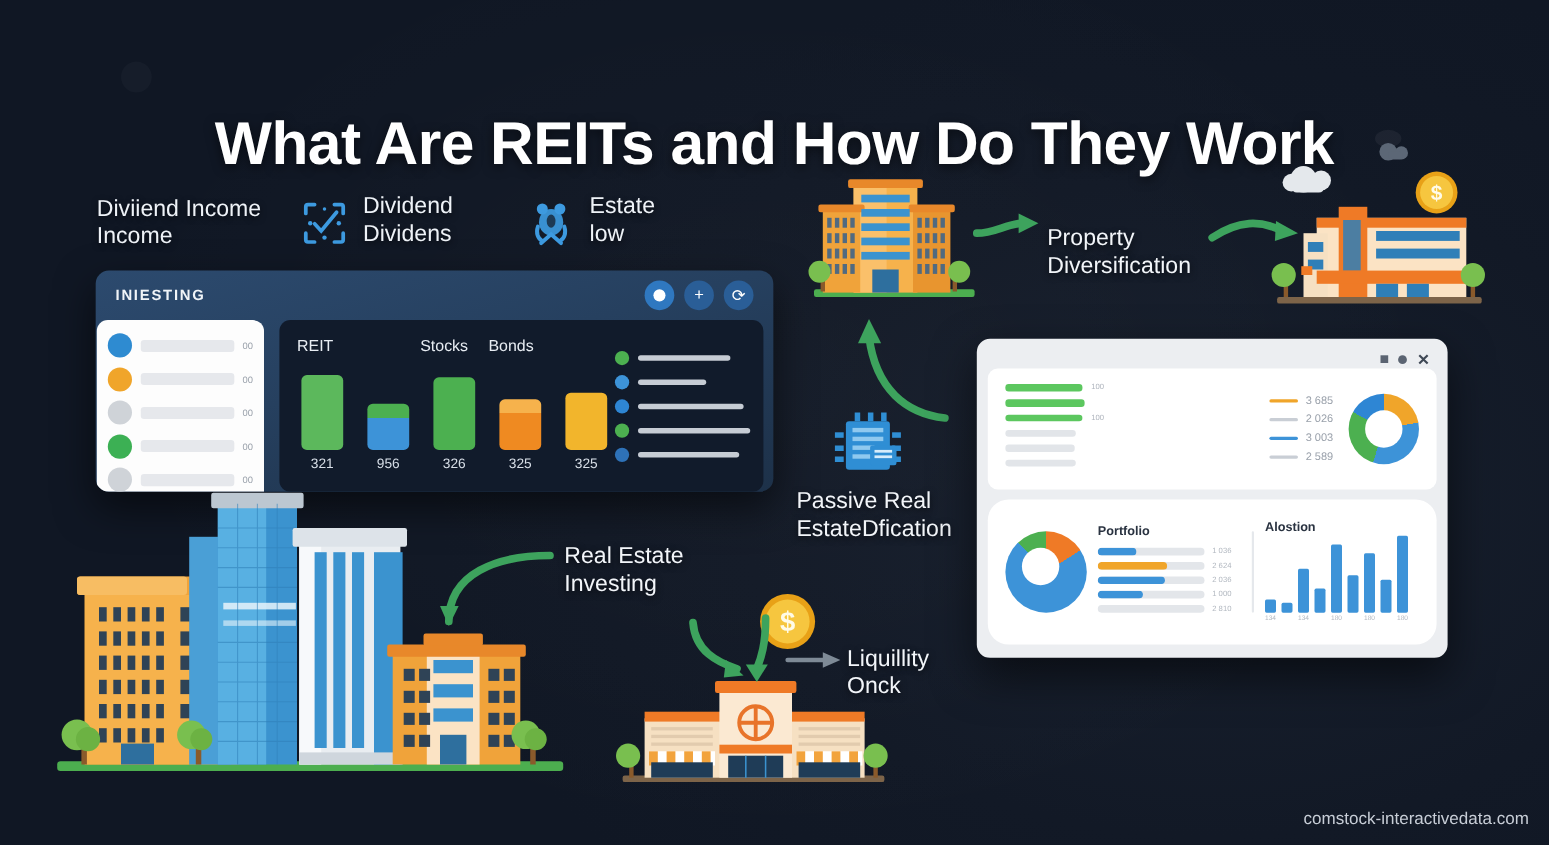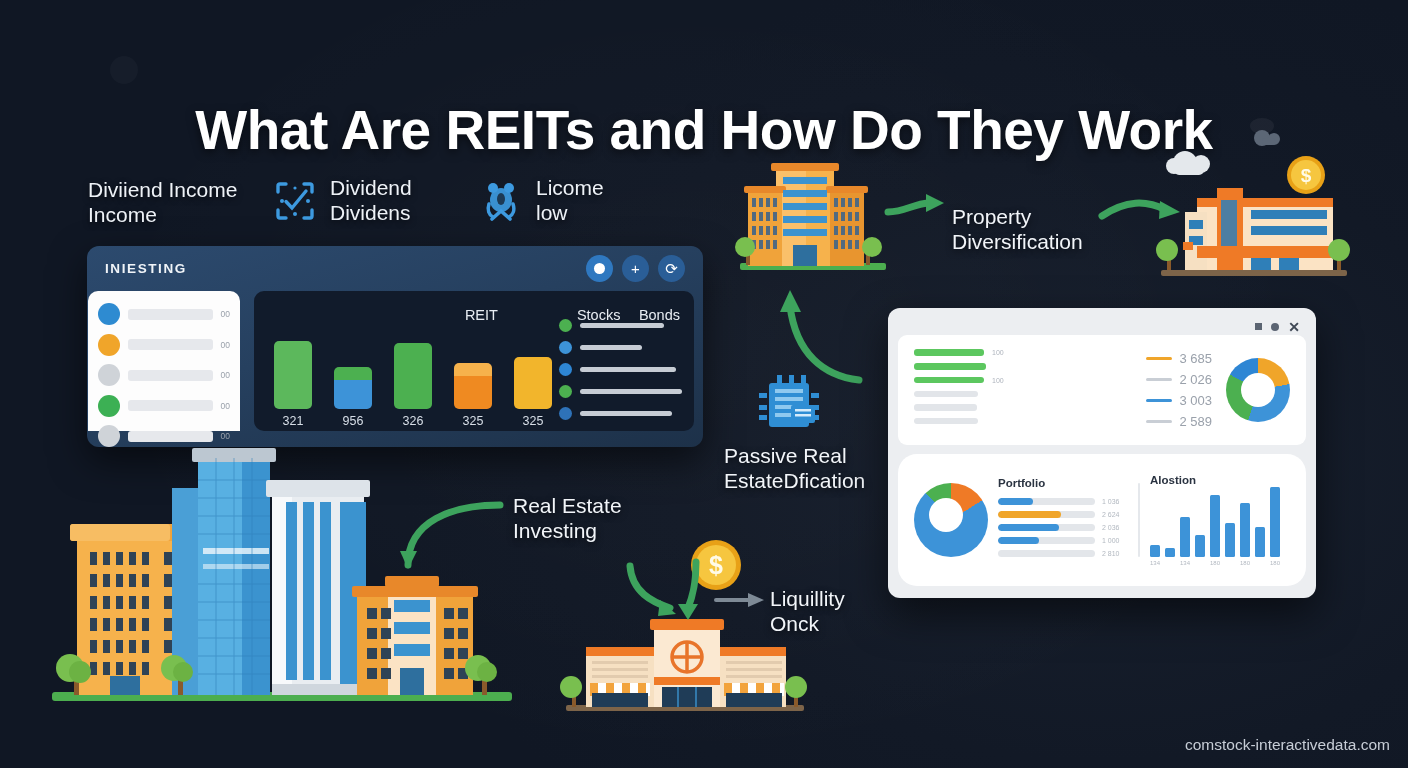--- a/index.html
+++ b/index.html
@@ -17,53 +17,53 @@
 
   
   .title{
     position:absolute;left:0;right:0;top:52px;text-align:center;
     font-size:55px;font-weight:bold;color:#ffffff;letter-spacing:-0.5px;
     text-shadow:0 3px 10px rgba(0,0,0,.55);
     margin-top:46px;
   }
 
   
-  .feat{position:absolute;display:flex;align-items:center;gap:12px;}
+  .feat{position:absolute;display:flex;align-items:flex-end;gap:12px;}
   .feat .txt{color:#eef2f7;font-size:21px;line-height:1.18;text-shadow:0 2px 6px rgba(0,0,0,.6);}
   .feat .ic{width:46px;height:46px;flex:0 0 46px;}
   .dash-real{
     position:absolute;left:87px;top:246px;width:616px;height:201px;
     background:linear-gradient(165deg,#2c4a6e 0%,#26405f 45%,#1d3149 100%);
     border-radius:12px;box-shadow:0 14px 36px rgba(0,0,0,.55);
     overflow:hidden;
   }
   .dash-head{height:45px;display:flex;align-items:center;justify-content:space-between;padding:0 18px;}
   .dash-title{color:#f0f4f8;font-size:13.5px;font-weight:bold;letter-spacing:1.6px;}
   .dash-btns{display:flex;gap:9px;}
   .dbtn{width:27px;height:27px;border-radius:50%;background:#2e72b8;display:flex;align-items:center;justify-content:center;color:#fff;font-size:15px;}
   .dbtn.b1{background:#2f78c0;}
   .dbtn.b2{background:#2a5e97;}
   .dbtn.b3{background:#2a5e97;}
   .dot-w{width:11px;height:11px;border-radius:50%;background:#fff;}
 
-  .dash-body{display:flex;gap:0;padding:0 0 0 0;height:140px;}
+  .dash-body{display:flex;gap:0;padding:0 0 0 0;height:156px;}
   .side-card{
     width:152px;margin-left:1px;background:#fdfdfd;border-radius:10px 10px 0 0;
     padding:12px 10px 0 10px;
   }
   .srow{display:flex;align-items:center;gap:8px;margin-bottom:8.5px;}
   .sic{width:22px;height:22px;border-radius:50%;flex:0 0 22px;display:block;}
   .sbar{height:11px;background:#e6e8ec;border-radius:3px;flex:1;}
   .sval{font-size:8.5px;color:#9aa1ab;}
 
   .chart-card{
     flex:1;margin-left:14px;margin-right:9px;background:#111b2b;border-radius:10px;
     padding:16px 14px 0 16px;position:relative;
   }
-  .clabels{display:flex;color:#e8edf3;font-size:14.5px;gap:0;margin-bottom:14px;justify-content:flex-end;}
+  .clabels{display:flex;color:#e8edf3;font-size:14.5px;gap:0;margin-bottom:14px;}
   .clabels span{display:block;}
   .bars{display:flex;align-items:flex-end;gap:22px;height:72px;padding-left:4px;}
   .bcol{width:38px;display:flex;flex-direction:column;justify-content:flex-end;align-items:center;}
   .bar{width:38px;border-radius:5px;}
   .bvals{display:flex;gap:22px;padding-left:4px;margin-top:5px;}
   .bval{width:38px;text-align:center;color:#d7dee7;font-size:12.5px;}
   .legend{position:absolute;right:12px;top:28px;display:flex;flex-direction:column;gap:9px;}
   .lrow{display:flex;align-items:center;gap:8px;}
   .ldot{width:13px;height:13px;border-radius:50%;}
   .lline{height:4.5px;border-radius:3px;background:#c6ccd4;}
@@ -81,21 +81,21 @@
   .wcard{background:#fff;border-radius:9px;padding:14px 16px;}
   .wcard.c1{height:110px;display:flex;align-items:center;margin-bottom:9px;}
   .wcard.c2{height:132px;display:flex;align-items:center;gap:10px;border-radius:19px;}
   .wlist{width:46%;}
   .wl{display:flex;align-items:center;gap:8px;margin-bottom:7px;}
   .wl .b{height:6.5px;border-radius:3px;}
   .wl .n{font-size:7px;color:#aeb4bd;}
   .wlegend{display:flex;flex-direction:column;gap:6px;margin-left:auto;margin-right:14px;}
   .wlg{display:flex;align-items:center;gap:7px;}
   .wlg .ln{width:26px;height:3.5px;border-radius:2px;}
-  .wlg .tx{font-size:13px;color:#9aa1ab;}
+  .wlg .tx{font-size:10px;color:#9aa1ab;}
   .donut{width:64px;height:64px;border-radius:50%;flex:0 0 64px;}
   .donut::after{content:"";display:block;width:34px;height:34px;border-radius:50%;background:#fff;margin:15px;}
   .pcol{flex:1;}
   .ptitle{font-size:11.5px;font-weight:bold;color:#2a3341;margin-bottom:9px;}
   .prow{display:flex;align-items:center;gap:7px;margin-bottom:6px;}
   .ptrack{height:7px;border-radius:4px;background:#e3e6ea;flex:1;position:relative;overflow:hidden;}
   .pfill{position:absolute;left:0;top:0;bottom:0;border-radius:4px;}
   .pnum{font-size:7px;color:#b2b8c0;width:26px;}
   .minibars{display:flex;align-items:flex-end;gap:5px;height:62px;}
   .mb{width:10px;background:#3d93d8;border-radius:1.5px;}
@@ -161,21 +161,21 @@
       </g>
       <ellipse cx="23" cy="21" rx="4" ry="6" fill="#1d3a55"></ellipse>
       <g stroke="#3d9ae0" stroke-width="3.6" fill="none" stroke-linecap="round">
         <path d="M11 26c-2 6 0 11 4 13"></path>
           <path d="M35 26c2 6 0 11-4 13"></path>
         <path d="M14 41l9-8 9 8"></path>
       </g>
     </svg>
   </span>
   <div class="txt">
-    <div>Licome</div>
+    <div>Estate</div>
     <div>low</div>
   </div>
 </div>
 
 <div class="dash-real">
   <div class="dash-head">
     <div class="dash-title">INIESTING</div>
     <div class="dash-btns">
       <div class="dbtn b1">
           <span class="dot-w"></span>

